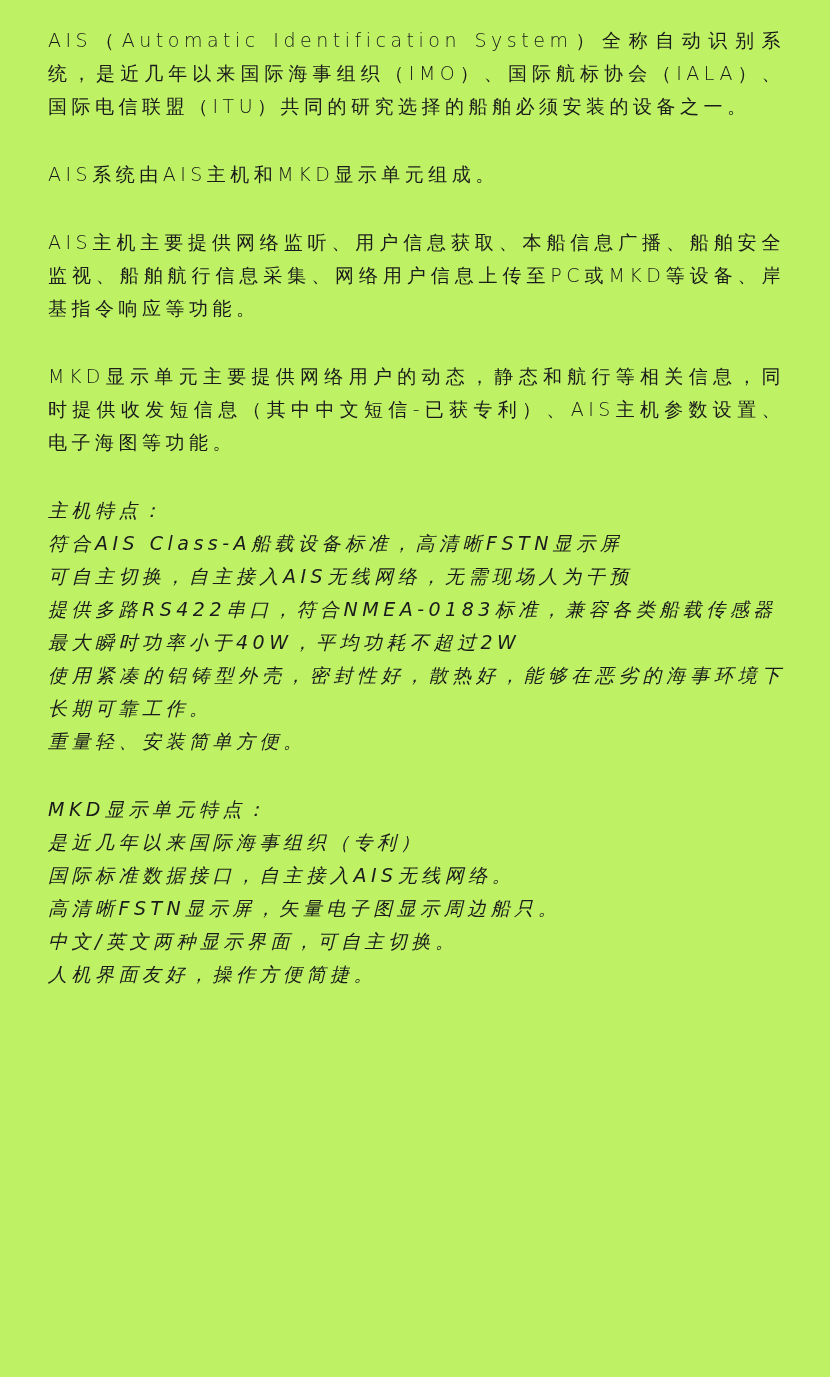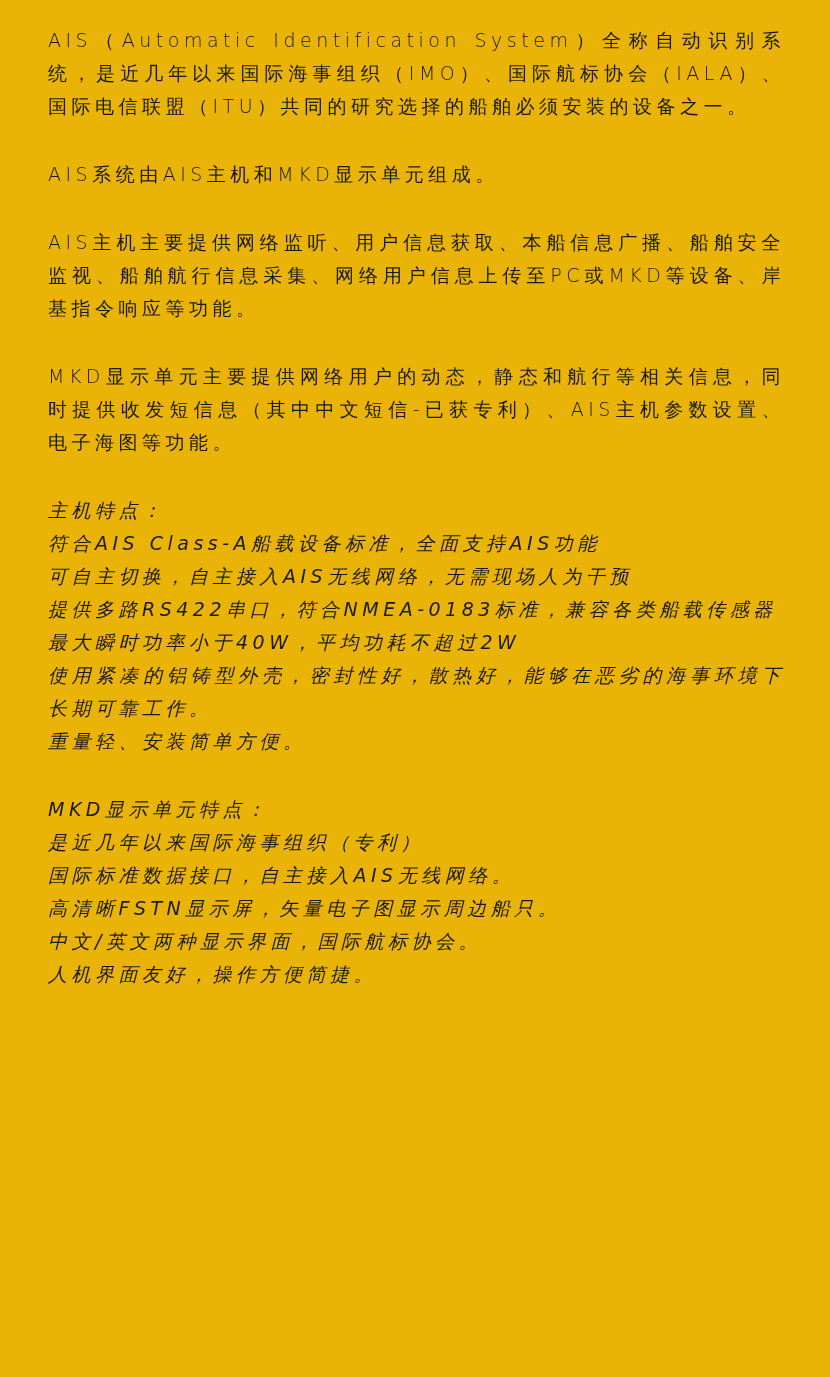--- a/index.html
+++ b/index.html
@@ -6,21 +6,21 @@
     margin: 0;
     padding: 0;
     background: #ffffff;
   }
   .page {
     position: relative;
     width: 830px;
     height: 1377px;
     box-sizing: border-box;
     padding: 24px 45px 0 48px;
-    background: #eab308;
+    background: #bef264;
     overflow: hidden;
     font-family: "DejaVu Sans", sans-serif;
     font-size: 19px;
     font-weight: 300;
     line-height: 33px;
     letter-spacing: 4.5px;
     color: #1b1b1b;
     text-align: justify;
     text-justify: inter-character;
   }
@@ -45,30 +45,30 @@
 
 
   <p>AIS系统由AIS主机和MKD显示单元组成。</p>
 
   <p>AIS主机主要提供网络监听、用户信息获取、本船信息广播、船舶安全监视、船舶航行信息采集、网络用户信息上传至PC或MKD等设备、岸基指令响应等功能。</p>
 
   <p>MKD显示单元主要提供网络用户的动态，静态和航行等相关信息，同时提供收发短信息（其中中文短信-已获专利）、AIS主机参数设置、电子海图等功能。</p>
 
   <div class="feature-block">
     <span class="feature-title">主机特点：</span>
-    <span class="feature-line">符合AIS Class-A船载设备标准，全面支持AIS功能</span>
+    <span class="feature-line">符合AIS Class-A船载设备标准，高清晰FSTN显示屏</span>
     <span class="feature-line">可自主切换，自主接入AIS无线网络，无需现场人为干预</span>
     <span class="feature-line">提供多路RS422串口，符合NMEA-0183标准，兼容各类船载传感器</span>
     <span class="feature-line">最大瞬时功率小于40W，平均功耗不超过2W</span>
     <span class="feature-line">使用紧凑的铝铸型外壳，密封性好，散热好，能够在恶劣的海事环境下长期可靠工作。</span>
     <span class="feature-line">重量轻、安装简单方便。</span>
   </div>
 
   <div class="feature-block">
     <span class="feature-title">MKD显示单元特点：</span>
     <span class="feature-line">是近几年以来国际海事组织（专利）</span>
     <span class="feature-line">国际标准数据接口，自主接入AIS无线网络。</span>
     <span class="feature-line">高清晰FSTN显示屏，矢量电子图显示周边船只。</span>
-    <span class="feature-line">中文/英文两种显示界面，国际航标协会。</span>
+    <span class="feature-line">中文/英文两种显示界面，可自主切换。</span>
     <span class="feature-line">人机界面友好，操作方便简捷。</span>
   </div>
 
 </div>
 
 </body></html>

